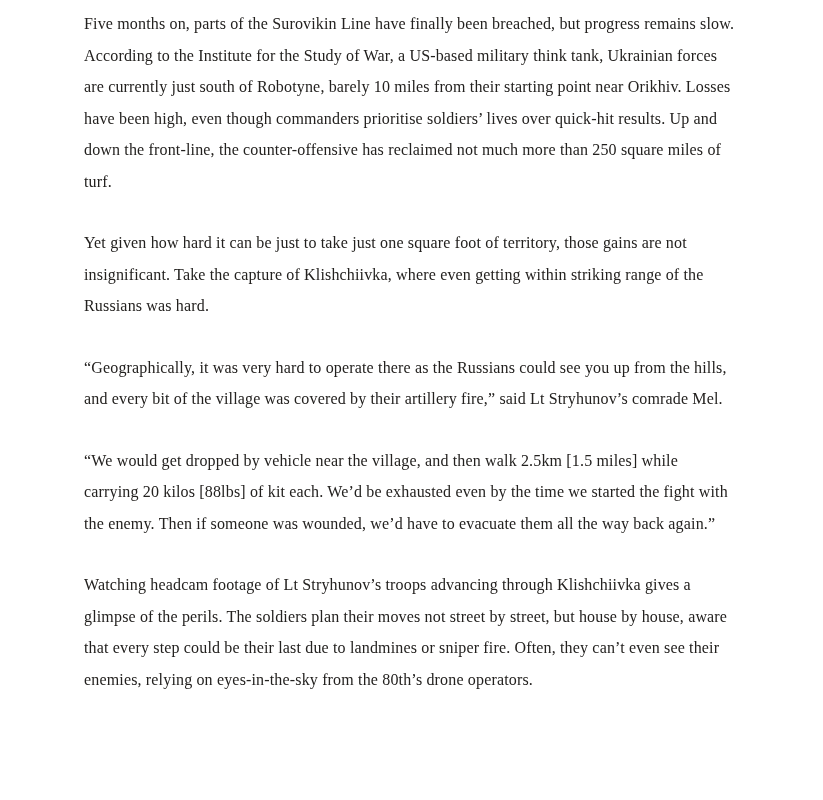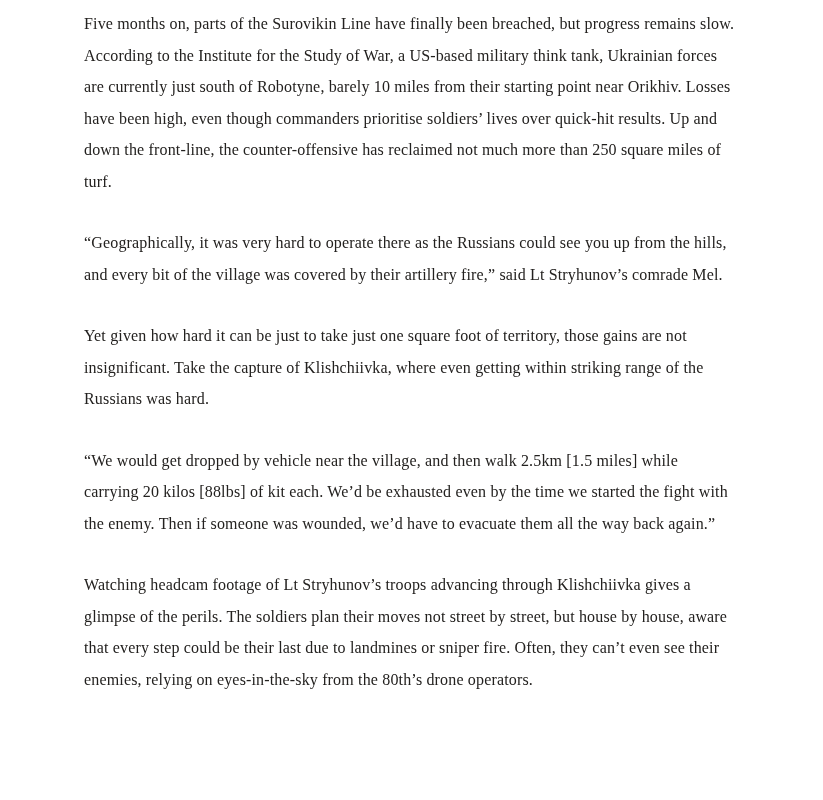--- a/index.html
+++ b/index.html
@@ -28,18 +28,18 @@
   }
   #article p:last-child {
     margin-bottom: 0;
   }
 </style>
 </head>
 <body>
 
 <div id="article">
   <p>Five months on, parts of the Surovikin Line have finally been breached, but progress remains slow. According to the Institute for the Study of War, a US-based military think tank, Ukrainian forces are currently just south of Robotyne, barely 10 miles from their starting point near Orikhiv. Losses have been high, even though commanders prioritise soldiers’ lives over quick-hit results. Up and down the front-line, the counter-offensive has reclaimed not much more than 250 square miles of turf.</p>
+  <p>Yet given how hard it can be just to take just one square foot of territory, those gains are not insignificant. Take the capture of Klishchiivka, where even getting within striking range of the Russians was hard.</p>
   <p>“Geographically, it was very hard to operate there as the Russians could see you up from the hills, and every bit of the village was covered by their artillery fire,” said Lt Stryhunov’s comrade Mel.</p>
-  <p>Yet given how hard it can be just to take just one square foot of territory, those gains are not insignificant. Take the capture of Klishchiivka, where even getting within striking range of the Russians was hard.</p>
   <p>“We would get dropped by vehicle near the village, and then walk 2.5km [1.5 miles] while carrying 20 kilos [88lbs] of kit each. We’d be exhausted even by the time we started the fight with the enemy. Then if someone was wounded, we’d have to evacuate them all the way back again.”</p>
   <p>Watching headcam footage of Lt Stryhunov’s troops advancing through Klishchiivka gives a glimpse of the perils. The soldiers plan their moves not street by street, but house by house, aware that every step could be their last due to landmines or sniper fire. Often, they can’t even see their enemies, relying on eyes-in-the-sky from the 80th’s drone operators.</p>
 
 </div>
 
 </body></html>

